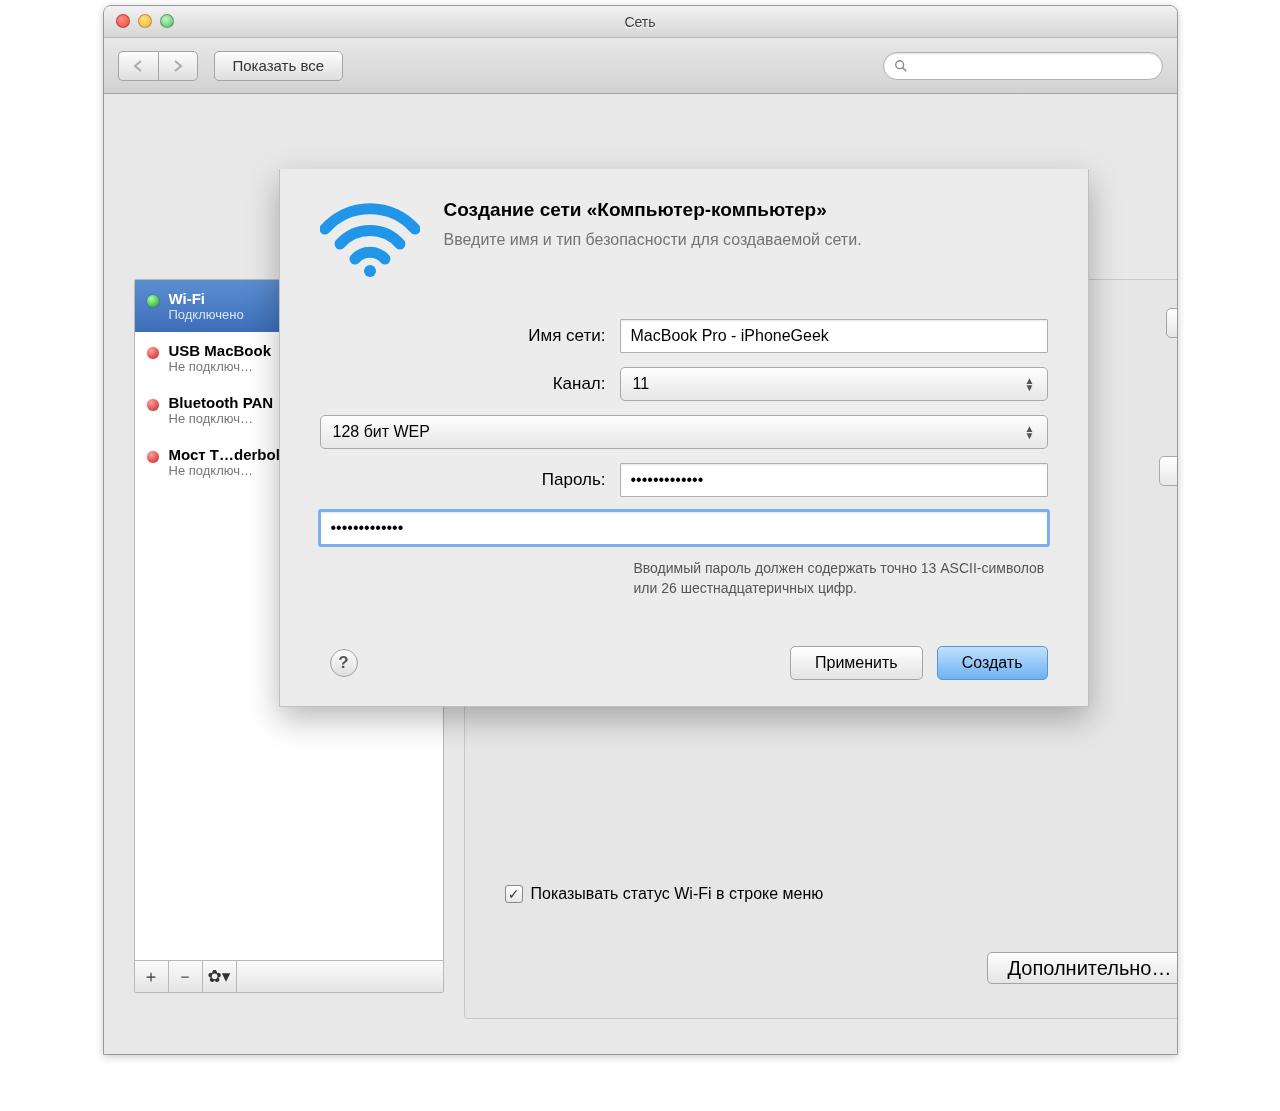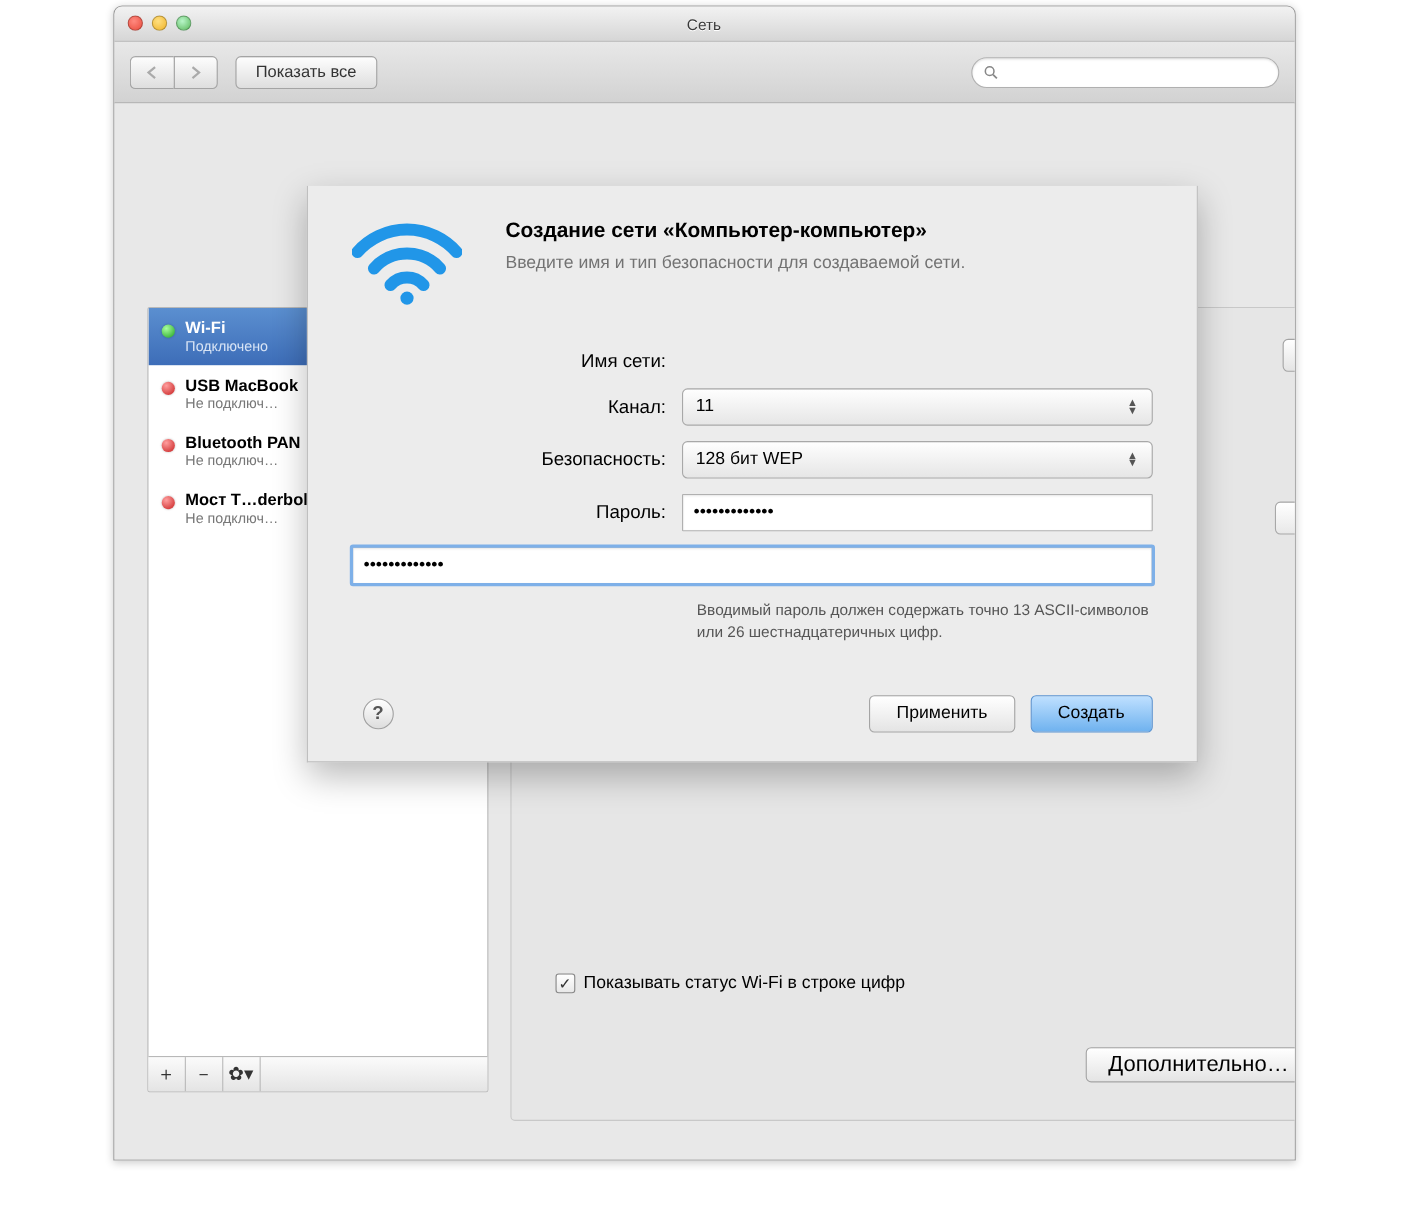--- a/index.html
+++ b/index.html
@@ -170,21 +170,21 @@
   .sheet {
     position: absolute;
     left: 175px; top: 75px;
     width: 810px;
     background: #ececec;
     border: 1px solid #bfbfbf;
     border-top: none;
     box-shadow: 0 12px 30px rgba(0,0,0,0.28);
     padding: 30px 40px 26px 40px;
   }
-  .sheet-header { display: flex; gap: 40px; align-items: flex-start; margin-bottom: 40px; }
+  .sheet-header { display: flex; gap: 24px; align-items: flex-start; margin-bottom: 40px; }
   .wifi-icon { width: 100px; height: 80px; flex-shrink: 0; }
   .wifi-icon svg { width: 100%; height: 100%; }
   .sheet-title { font-size: 19px; font-weight: bold; margin-bottom: 10px; }
   .sheet-sub { font-size: 16px; color: #737373; }
   .form-row { display: flex; align-items: center; margin-bottom: 14px; }
   .form-label { width: 300px; text-align: right; padding-right: 14px; font-size: 17px; }
   .form-control { flex: 1; }
   .text-input {
     width: 100%; height: 34px; padding: 0 10px;
     font-size: 16px; border: 1px solid #b0b0b0;
@@ -296,21 +296,21 @@
 
       <span class="bg-blur" style="top:66px; right:28px;">с IP-</span>
       <span class="bg-blur" style="top:252px; right:28px;">к новым</span>
       <span class="bg-blur" style="top:318px; right:28px;">дет</span>
       <span class="bg-blur" style="top:342px; right:28px;">ет</span>
       <span class="bg-blur" style="top:366px; right:28px;">адан</span>
       <span class="bg-blur" style="top:390px; right:28px;">й сети.</span>
 
       <div class="status-checkbox-row">
         <div class="checkbox">✓</div>
-        <span>Показывать статус Wi-Fi в строке цифр</span>
+        <span>Показывать статус Wi-Fi в строке меню</span>
       </div>
       <button class="advanced-btn">Дополнительно…</button>
       <div class="help-btn help-panel">?</div>
     </div>
 
 
     <div class="sheet">
       <div class="sheet-header">
         <div class="wifi-icon">
           <svg viewBox="0 0 100 80">
@@ -321,34 +321,34 @@
           </svg>
         </div>
         <div>
           <div class="sheet-title">Создание сети «Компьютер-компьютер»</div>
           <div class="sheet-sub">Введите имя и тип безопасности для создаваемой сети.</div>
         </div>
       </div>
 
       <div class="form-row">
         <div class="form-label">Имя сети:</div>
+        <div class="form-control"><input class="text-input" type="text" value="MacBook Pro - iPhoneGeek" style=""></div>
       </div>
 
       <div class="form-row">
         <div class="form-label">Канал:</div>
         <div class="form-control">
           <div class="dropdown">
             <span>11</span>
             <span class="updn">▲<br>▼</span>
           </div>
         </div>
       </div>
 
       <div class="form-row">
-        <div class="form-label">Безопасность:</div>
         <div class="form-control">
           <div class="dropdown">
             <span>128 бит WEP</span>
             <span class="updn">▲<br>▼</span>
           </div>
         </div>
       </div>
 
       <div class="form-row">
         <div class="form-label">Пароль:</div>

